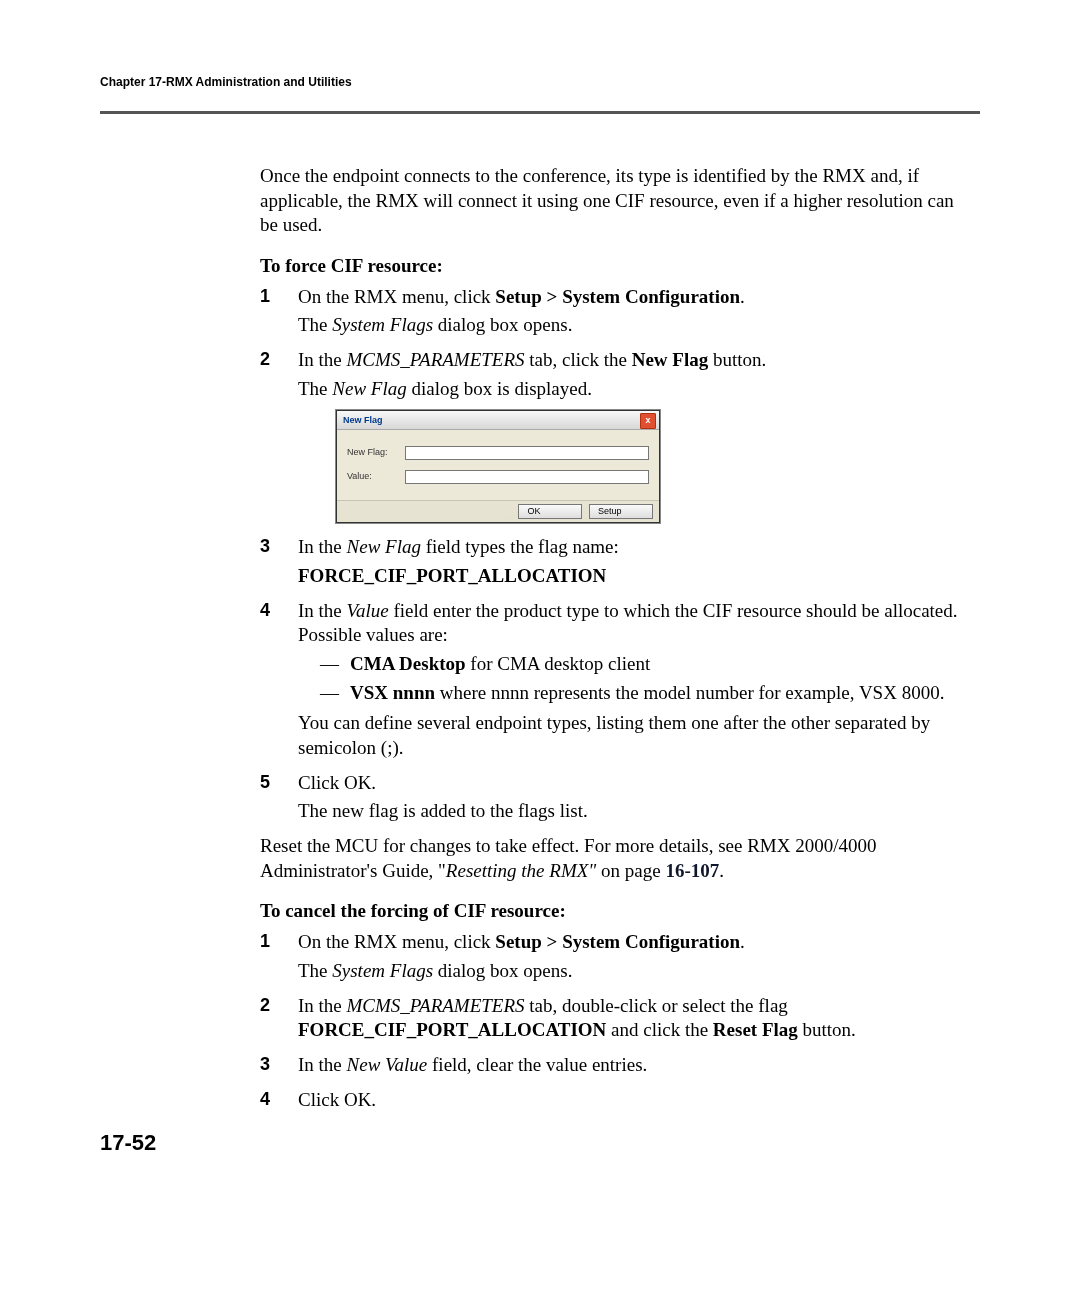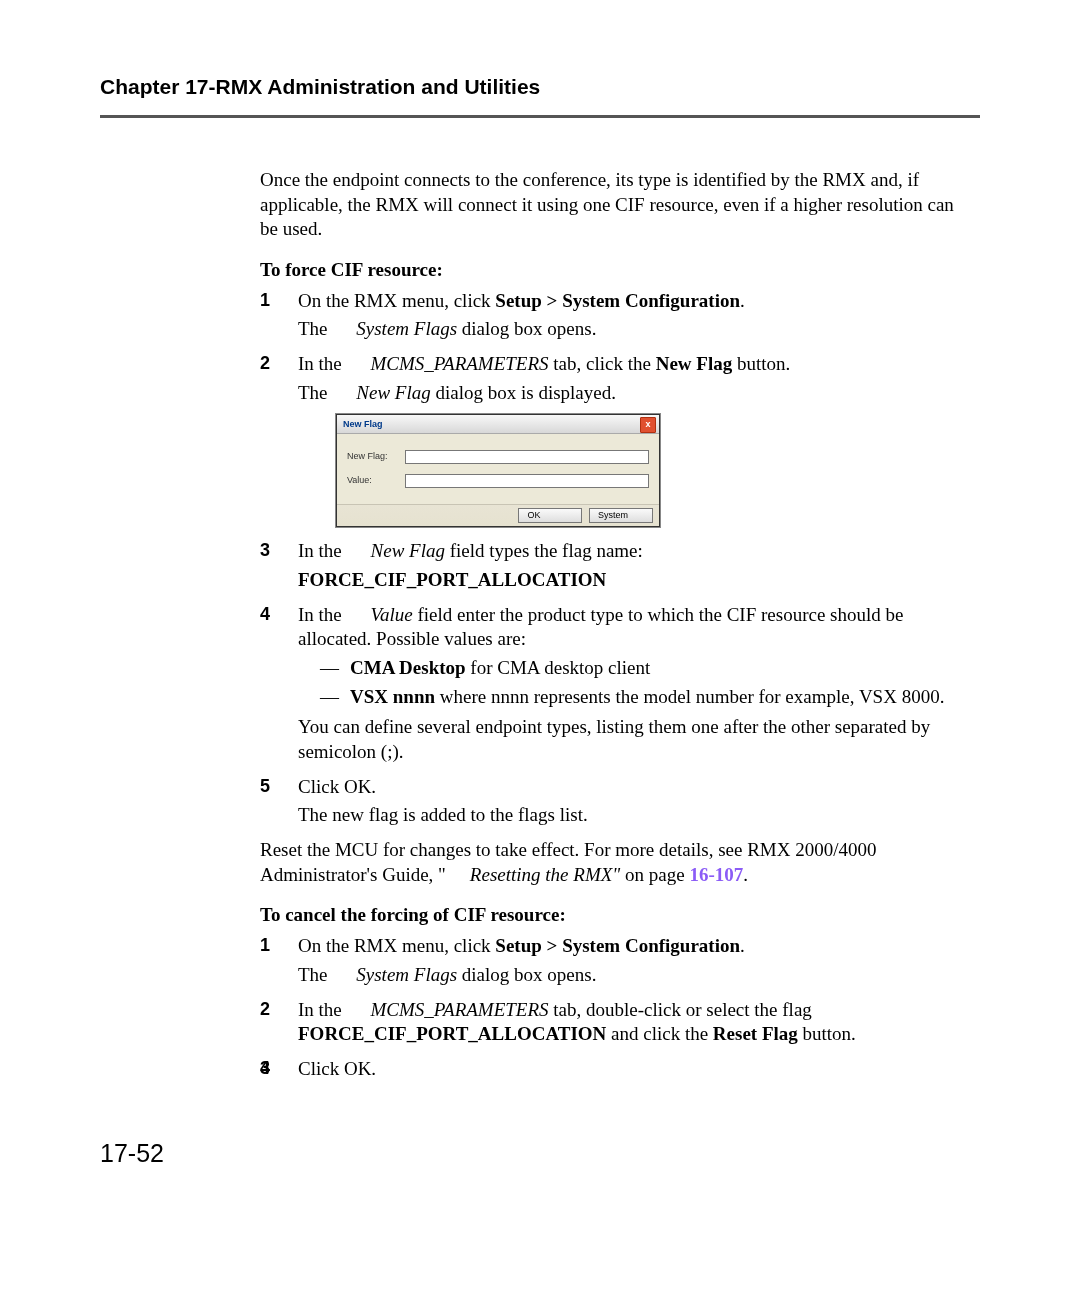--- a/index.html
+++ b/index.html
@@ -11,24 +11,24 @@
   }
   .page {
     width: 1080px;
     height: 1306px;
     position: relative;
     box-sizing: border-box;
     padding: 75px 100px 60px 100px;
   }
   .header {
     font-family: "Lucida Sans", "Lucida Sans Unicode", Verdana, Arial, sans-serif;
-    font-size: 21px;
-    font-weight: bold;
-    color: #000;
-    margin-bottom: 16px;
+    font-size: 12px;
+    font-weight: bold;
+    color: #000;
+    margin-bottom: 22px;
   }
   .rule {
     border: none;
     border-top: 3px solid #555;
     margin: 0 0 50px 0;
   }
   .body {
     margin-left: 160px;
     margin-right: 10px;
     font-size: 19px;
@@ -55,46 +55,46 @@
   ol.steps > li .num {
     position: absolute;
     left: 0;
     top: 0;
     font-family: "Lucida Sans", "Lucida Sans Unicode", Verdana, Arial, sans-serif;
     font-weight: bold;
     font-size: 18px;
   }
   .step-text { display: inline; }
   .b { font-weight: bold; }
-  .i { font-style: italic; margin-left: 24px; }
+  .i { font-style: italic; }
   .sub { margin-top: 4px; }
   ul.dash {
     list-style: none;
     padding: 0;
     margin: 4px 0 6px 22px;
   }
   ul.dash > li {
     position: relative;
     padding-left: 30px;
     margin: 0 0 4px 0;
   }
   ul.dash > li::before {
     content: "—";
     position: absolute;
     left: 0;
     top: 0;
   }
-  .link { color: #8b5cf6; font-weight: bold; }
+  .link { color: #0f172a; font-weight: bold; }
   .page-num {
     position: absolute;
     left: 100px;
-    bottom: 138px;
+    bottom: 150px;
     font-family: "Lucida Sans", "Lucida Sans Unicode", Verdana, Arial, sans-serif;
-    font-weight: normal;
-    font-size: 25px;
+    font-weight: bold;
+    font-size: 22px;
   }
 
   
   .dialog {
     width: 322px;
     margin: 8px 0 12px 38px;
     font-family: Tahoma, Arial, sans-serif;
     font-size: 9px;
     color: #000;
     border: 1px solid #333;
@@ -209,21 +209,21 @@
               <div class="dlg-label">New Flag:</div>
               <div class="dlg-input"></div>
             </div>
             <div class="dlg-row">
               <div class="dlg-label">Value:</div>
               <div class="dlg-input"></div>
             </div>
           </div>
           <div class="dlg-footer">
             <span class="dlg-btn">OK</span>
-            <span class="dlg-btn">System</span>
+            <span class="dlg-btn">Setup</span>
           </div>
         </div>
       </li>
       <li>
         <span class="num">3</span>
         <span class="step-text">
           <span>In the </span><span class="i">New Flag</span><span> field types the flag name:</span>
         </span>
         <div class="sub b">FORCE_CIF_PORT_ALLOCATION</div>
       </li>
@@ -266,20 +266,23 @@
         </div>
       </li>
       <li>
         <span class="num">2</span>
         <span class="step-text">
           <span>In the </span><span class="i">MCMS_PARAMETERS</span><span> tab, double-click or select the flag </span><span class="b">FORCE_CIF_PORT_ALLOCATION</span><span> and click the </span><span class="b">Reset Flag</span><span> button.</span>
         </span>
       </li>
       <li>
         <span class="num">3</span>
+        <span class="step-text">
+          <span>In the </span><span class="i">New Value</span><span> field, clear the value entries.</span>
+        </span>
       </li>
       <li>
         <span class="num">4</span>
         <span class="step-text">Click OK.</span>
       </li>
     </ol>
 
   </div>
 
   <div class="page-num">17-52</div>

